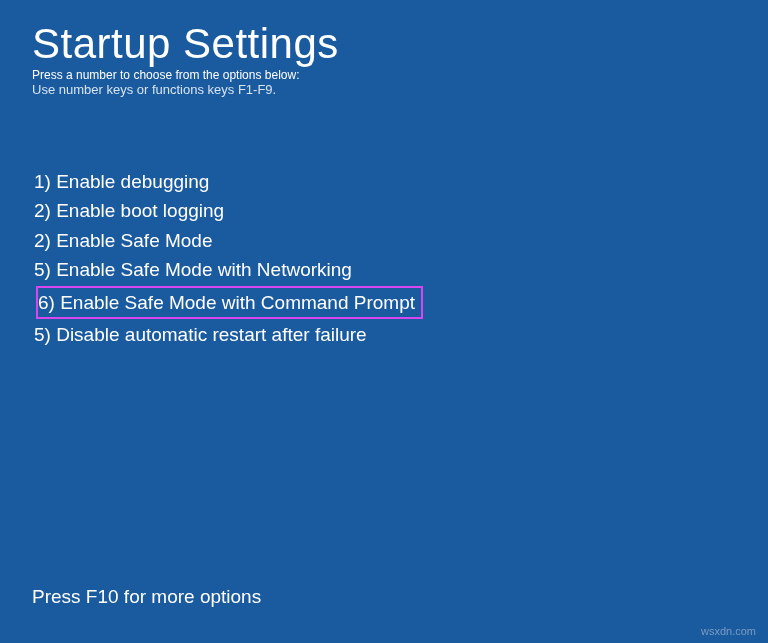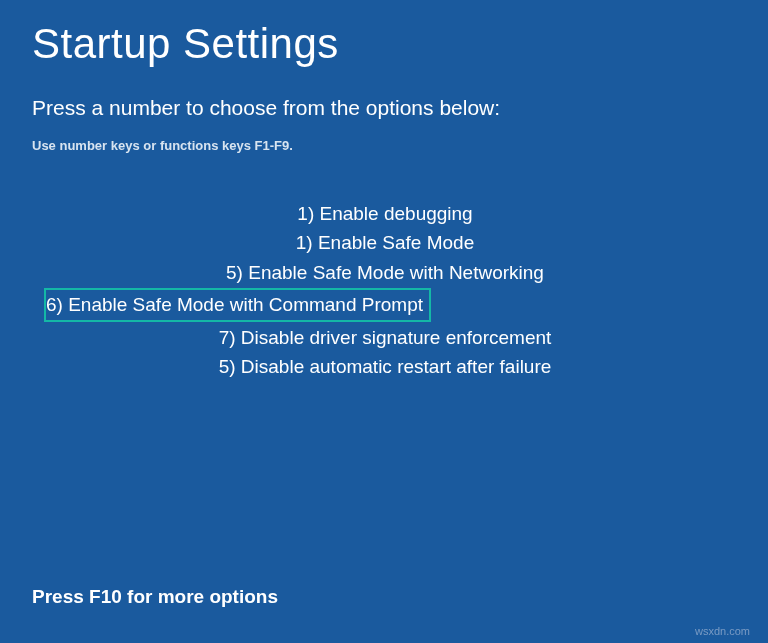--- a/index.html
+++ b/index.html
@@ -13,90 +13,87 @@
       background-color: #1a5a9e;
       font-family: "Segoe UI", "Segoe UI Light", Arial, sans-serif;
       color: #ffffff;
       padding: 20px 32px;
       overflow: hidden;
       position: relative;
     }
     .title {
       font-size: 42px;
       font-weight: 300;
-      margin-bottom: 28px;
       letter-spacing: 0.5px;
     }
     .instruction {
-      font-size: 21px;
+      font-size: 12px;
       font-weight: 300;
-      margin-bottom: 18px;
     }
     .hint {
       font-size: 13px;
-      font-weight: 700;
-      margin-bottom: 46px;
+      font-weight: 400;
+      margin-bottom: 70px;
       color: #d8e4f0;
     }
     .options {
       display: flex;
       flex-direction: column;
       gap: 0;
     }
     .option {
       font-size: 19px;
       font-weight: 300;
       line-height: 1.55;
       white-space: nowrap;
     }
     .option.highlighted {
-      border: 2px solid #14b8a6;
+      border: 2px solid #d946ef;
       display: inline-block;
       width: fit-content;
       padding: 0 6px 0 0;
-      margin: 1px 12px;
+      margin: 1px 4px;
     }
     .option:not(.highlighted) {
       padding: 0 0 0 2px;
-      text-align: center;
     }
     .footer {
       position: absolute;
       bottom: 32px;
       left: 32px;
     }
     .footer-line {
       font-size: 19px;
-      font-weight: 700;
+      font-weight: 400;
       line-height: 1.5;
     }
     .watermark {
       position: absolute;
       bottom: 6px;
-      right: 18px;
+      right: 12px;
       font-size: 11px;
       color: #7a9bc4;
       font-weight: 400;
     }
   </style>
 </head>
 <body>
 
 <h1 class="title">Startup Settings</h1>
 
 <p class="instruction">Press a number to choose from the options below:</p>
 
 <p class="hint">Use number keys or functions keys F1-F9.</p>
 
 <div class="options" id="options-container">
     <div class="option">1) Enable debugging</div>
-    <div class="option">1) Enable Safe Mode</div>
+    <div class="option">2) Enable boot logging</div>
+    <div class="option">2) Enable Safe Mode</div>
     <div class="option">5) Enable Safe Mode with Networking</div>
     <div class="option highlighted">6) Enable Safe Mode with Command Prompt</div>
-    <div class="option">7) Disable driver signature enforcement</div>
     <div class="option">5) Disable automatic restart after failure</div>
   </div>
 
 <div class="footer">
   <p class="footer-line">Press F10 for more options</p>
 </div>
 
 <div class="watermark">wsxdn.com</div>
 
 </body></html>

